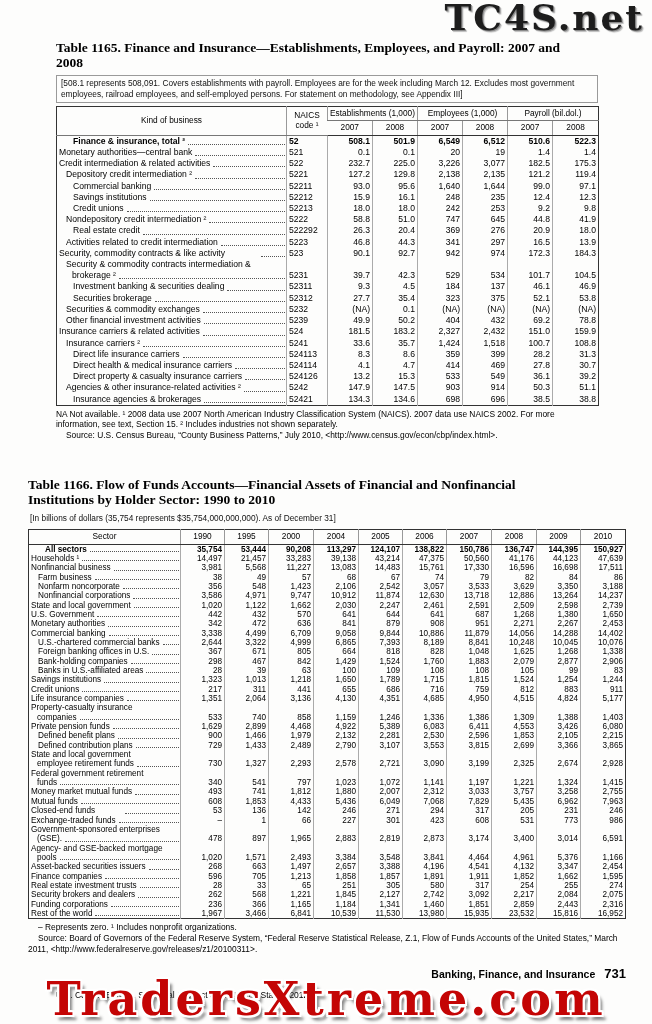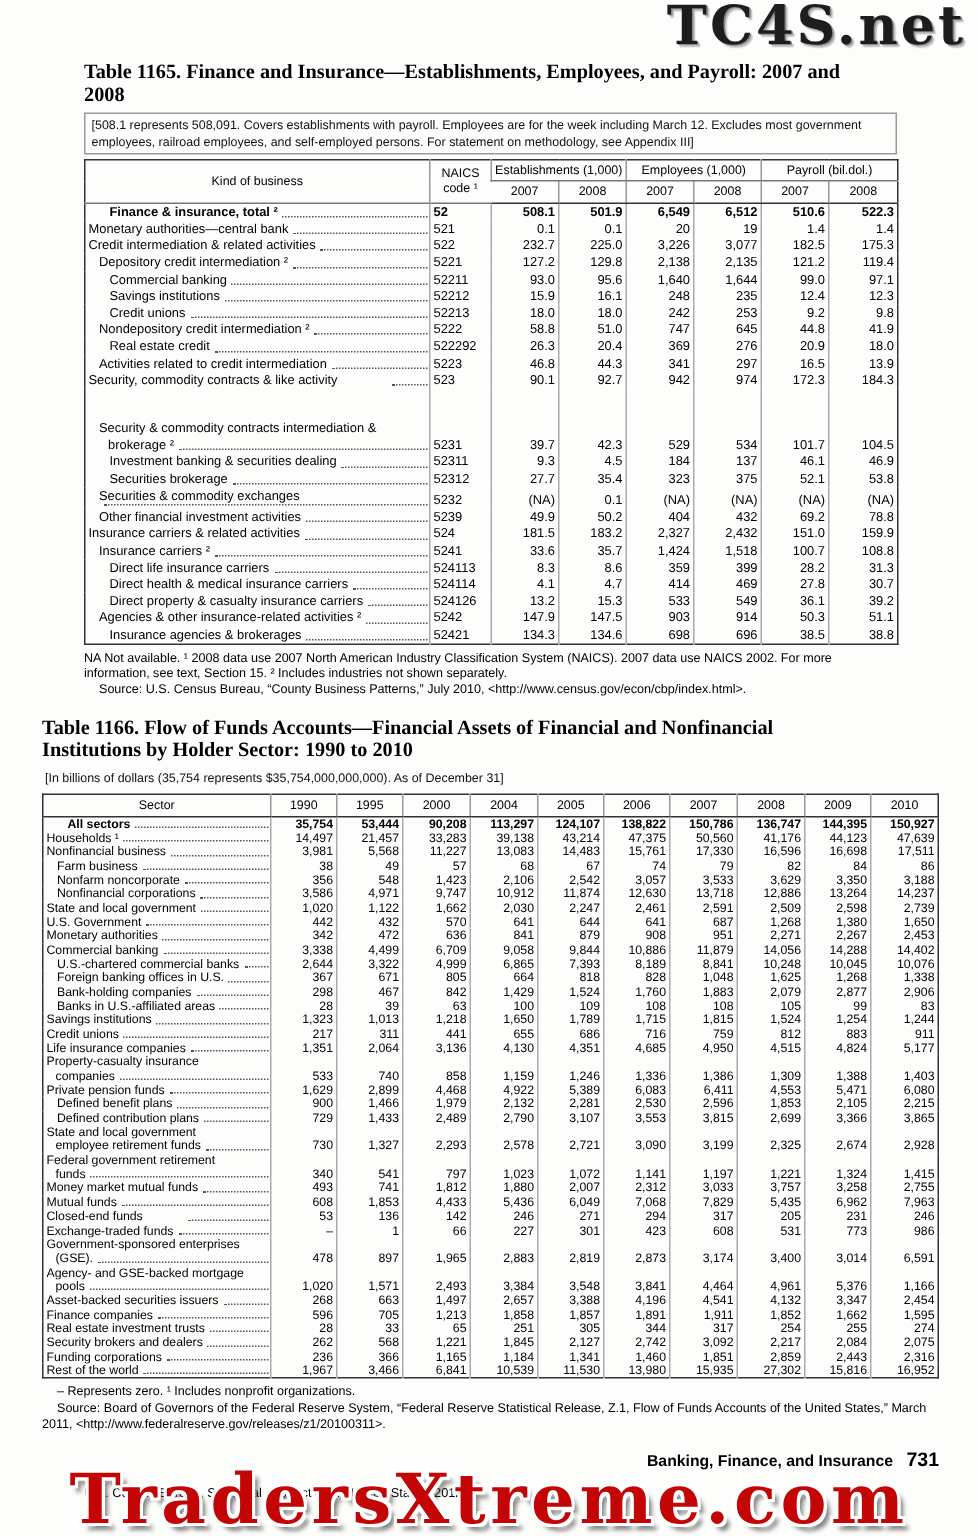--- a/index.html
+++ b/index.html
@@ -252,21 +252,21 @@
             <td class="naics">523</td>
             <td class="num">90.1</td>
             <td class="num">92.7</td>
             <td class="num">942</td>
             <td class="num">974</td>
             <td class="num">172.3</td>
             <td class="num">184.3</td>
           </tr>
           <tr>
             <td class="lbl">
-              <div class="ll" style="padding-left: 7px; margin-top: 21px;">
+              <div class="ll" style="padding-left: 7px;">
                 <span>Security &amp; commodity contracts intermediation &amp;</span>
               </div>
               <div class="ll" style="padding-left: 13px;">
                 <span>brokerage ²</span>
                 <span class="dots"></span>
               </div>
             </td>
             <td class="naics">5231</td>
             <td class="num">39.7</td>
             <td class="num">42.3</td>
@@ -300,21 +300,21 @@
             <td class="naics">52312</td>
             <td class="num">27.7</td>
             <td class="num">35.4</td>
             <td class="num">323</td>
             <td class="num">375</td>
             <td class="num">52.1</td>
             <td class="num">53.8</td>
           </tr>
           <tr>
             <td class="lbl">
-              <div class="ll" style="padding-left: 7px; flex-direction: column;">
+              <div class="ll" style="padding-left: 7px;">
                 <span>Securities &amp; commodity exchanges</span>
                 <span class="dots"></span>
               </div>
             </td>
             <td class="naics">5232</td>
             <td class="num">(NA)</td>
             <td class="num">0.1</td>
             <td class="num">(NA)</td>
             <td class="num">(NA)</td>
             <td class="num">(NA)</td>
@@ -816,21 +816,21 @@
               </div>
             </td>
             <td class="num">1,629</td>
             <td class="num">2,899</td>
             <td class="num">4,468</td>
             <td class="num">4,922</td>
             <td class="num">5,389</td>
             <td class="num">6,083</td>
             <td class="num">6,411</td>
             <td class="num">4,553</td>
-            <td class="num">5,471</td>
+            <td class="num">3,426</td>
             <td class="num">6,080</td>
           </tr>
           <tr>
             <td class="lbl">
               <div class="ll" style="padding-left: 7px;">
                 <span>Defined benefit plans</span>
                 <span class="dots"></span>
               </div>
             </td>
             <td class="num">900</td>
@@ -1059,21 +1059,21 @@
               <div class="ll" style="padding-left: 0px;">
                 <span>Real estate investment trusts</span>
                 <span class="dots"></span>
               </div>
             </td>
             <td class="num">28</td>
             <td class="num">33</td>
             <td class="num">65</td>
             <td class="num">251</td>
             <td class="num">305</td>
-            <td class="num">344</td>
+            <td class="num">580</td>
             <td class="num">317</td>
             <td class="num">254</td>
             <td class="num">255</td>
             <td class="num">274</td>
           </tr>
           <tr>
             <td class="lbl">
               <div class="ll" style="padding-left: 0px;">
                 <span>Security brokers and dealers</span>
                 <span class="dots"></span>
@@ -1115,21 +1115,21 @@
                 <span class="dots"></span>
               </div>
             </td>
             <td class="num">1,967</td>
             <td class="num">3,466</td>
             <td class="num">6,841</td>
             <td class="num">10,539</td>
             <td class="num">11,530</td>
             <td class="num">13,980</td>
             <td class="num">15,935</td>
-            <td class="num">27,302</td>
+            <td class="num">23,532</td>
             <td class="num">15,816</td>
             <td class="num">16,952</td>
           </tr>
         </tbody>
     </table>
     <div class="footnote">
       <p class="ind">– Represents zero. ¹ Includes nonprofit organizations.</p>
       <p class="ind">Source: Board of Governors of the Federal Reserve System, “Federal Reserve Statistical Release, Z.1, Flow of Funds Accounts of the United States,” March 2011, &lt;http://www.federalreserve.gov/releases/z1/20100311&gt;.</p>
     </div>
   </section>

